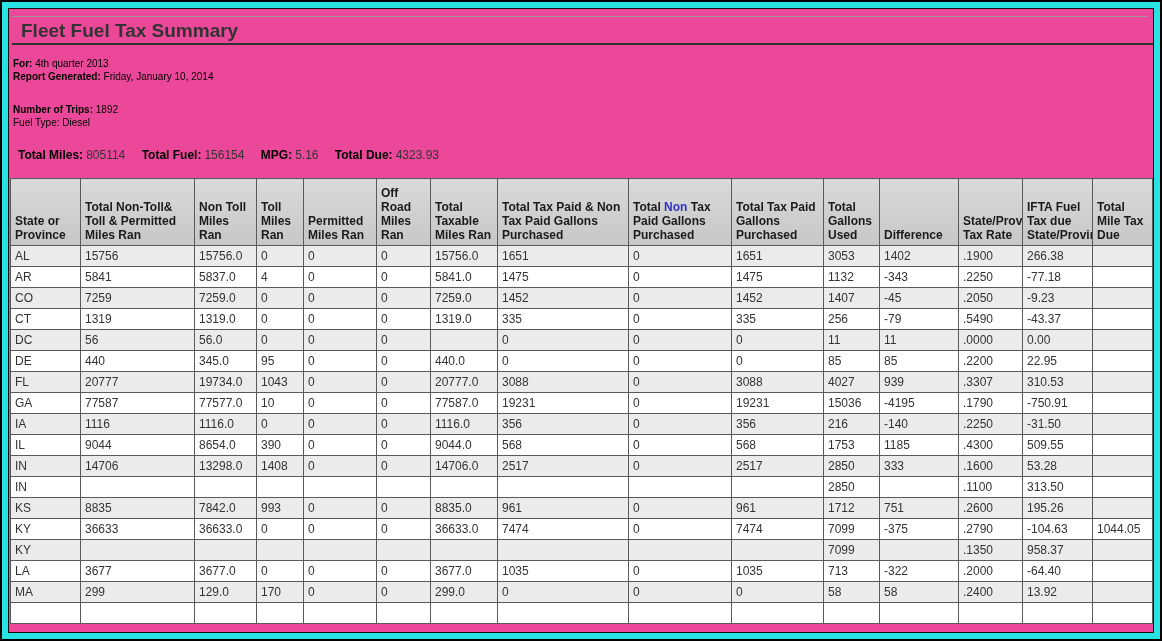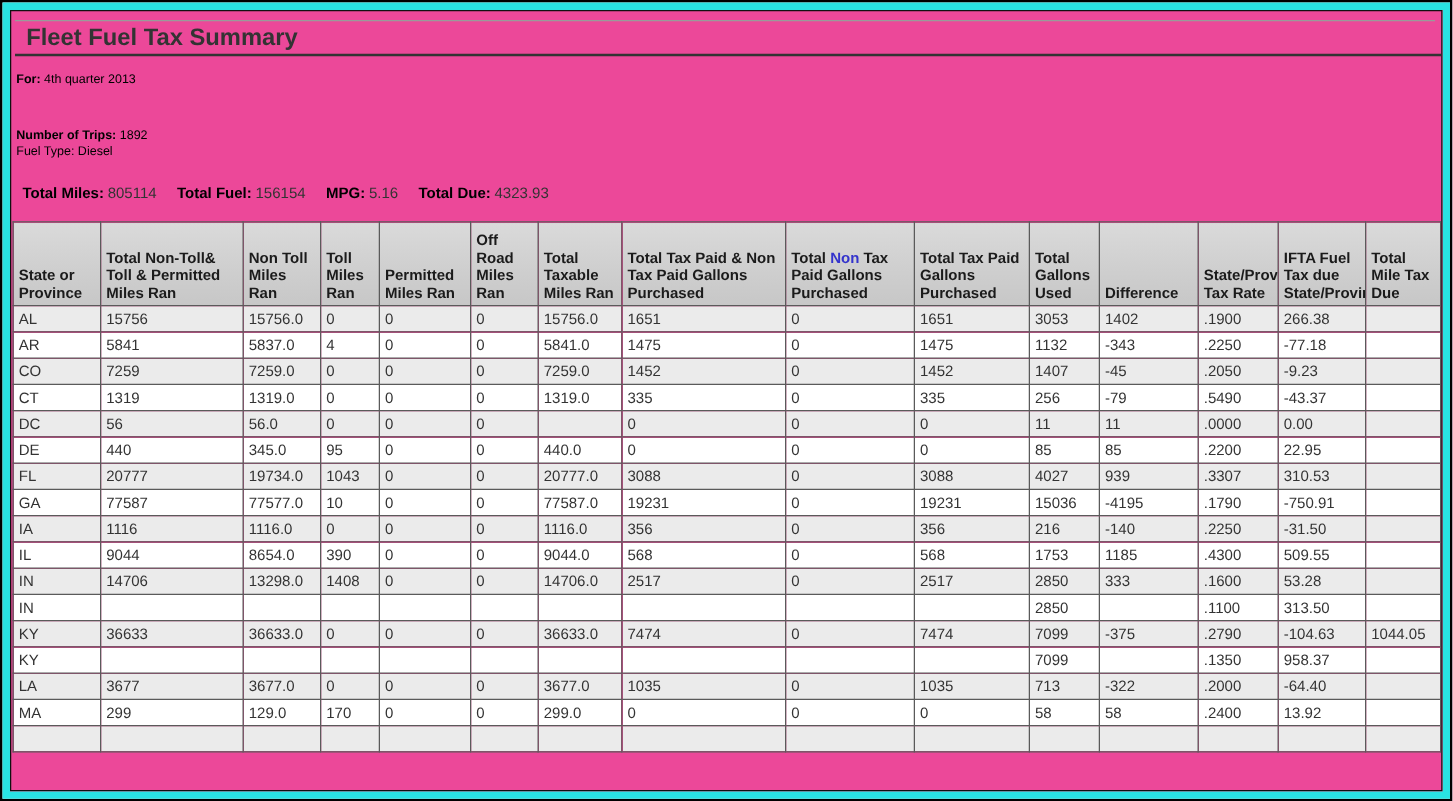--- a/index.html
+++ b/index.html
@@ -16,21 +16,21 @@
 
   h1.page-title {
     font-size:19px; line-height:21px; font-weight:bold; color:#333;
     margin:3px 0 0 2px; padding:0 0 2px 9px;
     border-bottom:2px solid #333;
   }
 
   .meta { margin:12px 0 0 3px; font-size:10px; line-height:13px; color:#000; }
   .meta .line { white-space:nowrap; }
   .b { font-weight:bold; }
-  .block2 { margin-top:32px; }
+  .block2 { margin-top:20px; }
 
   .totals { margin:19px 0 16px 8px; font-size:12px; line-height:14px; color:#000; white-space:nowrap; }
   .totals .item { margin-right:13px; }
   .totals .item .val { margin-left:3px; color:#333; }
 
   table.report {
     border-collapse:collapse; table-layout:fixed;
     width:1142px; margin-top:4px; font-size:12px;
   }
   table.report th {
@@ -55,20 +55,24 @@
       <div class="content">
 
         <div class="top-rule"></div>
 
         <h1 class="page-title">Fleet Fuel Tax Summary</h1>
 
         <div class="meta">
           <div class="line">
             <span class="b">For:</span>
             <span>4th quarter 2013</span>
+          </div>
+          <div class="line">
+            <span class="b">Report Generated:</span>
+            <span>Friday, January 10, 2014</span>
           </div>
         </div>
 
         <div class="meta block2">
           <div class="line">
             <span class="b">Number of Trips:</span>
             <span>1892</span>
           </div>
           <div class="line">
             <span>Fuel Type:</span>
@@ -327,20 +331,37 @@
                 <td></td>
                 <td></td>
                 <td></td>
                 <td>2850</td>
                 <td></td>
                 <td>.1100</td>
                 <td>313.50</td>
                 <td></td>
               </tr>
               <tr>
+                <td>KS</td>
+                <td>8835</td>
+                <td>7842.0</td>
+                <td>993</td>
+                <td>0</td>
+                <td>0</td>
+                <td>8835.0</td>
+                <td>961</td>
+                <td>0</td>
+                <td>961</td>
+                <td>1712</td>
+                <td>751</td>
+                <td>.2600</td>
+                <td>195.26</td>
+                <td></td>
+              </tr>
+              <tr>
                 <td>KY</td>
                 <td>36633</td>
                 <td>36633.0</td>
                 <td>0</td>
                 <td>0</td>
                 <td>0</td>
                 <td>36633.0</td>
                 <td>7474</td>
                 <td>0</td>
                 <td>7474</td>

